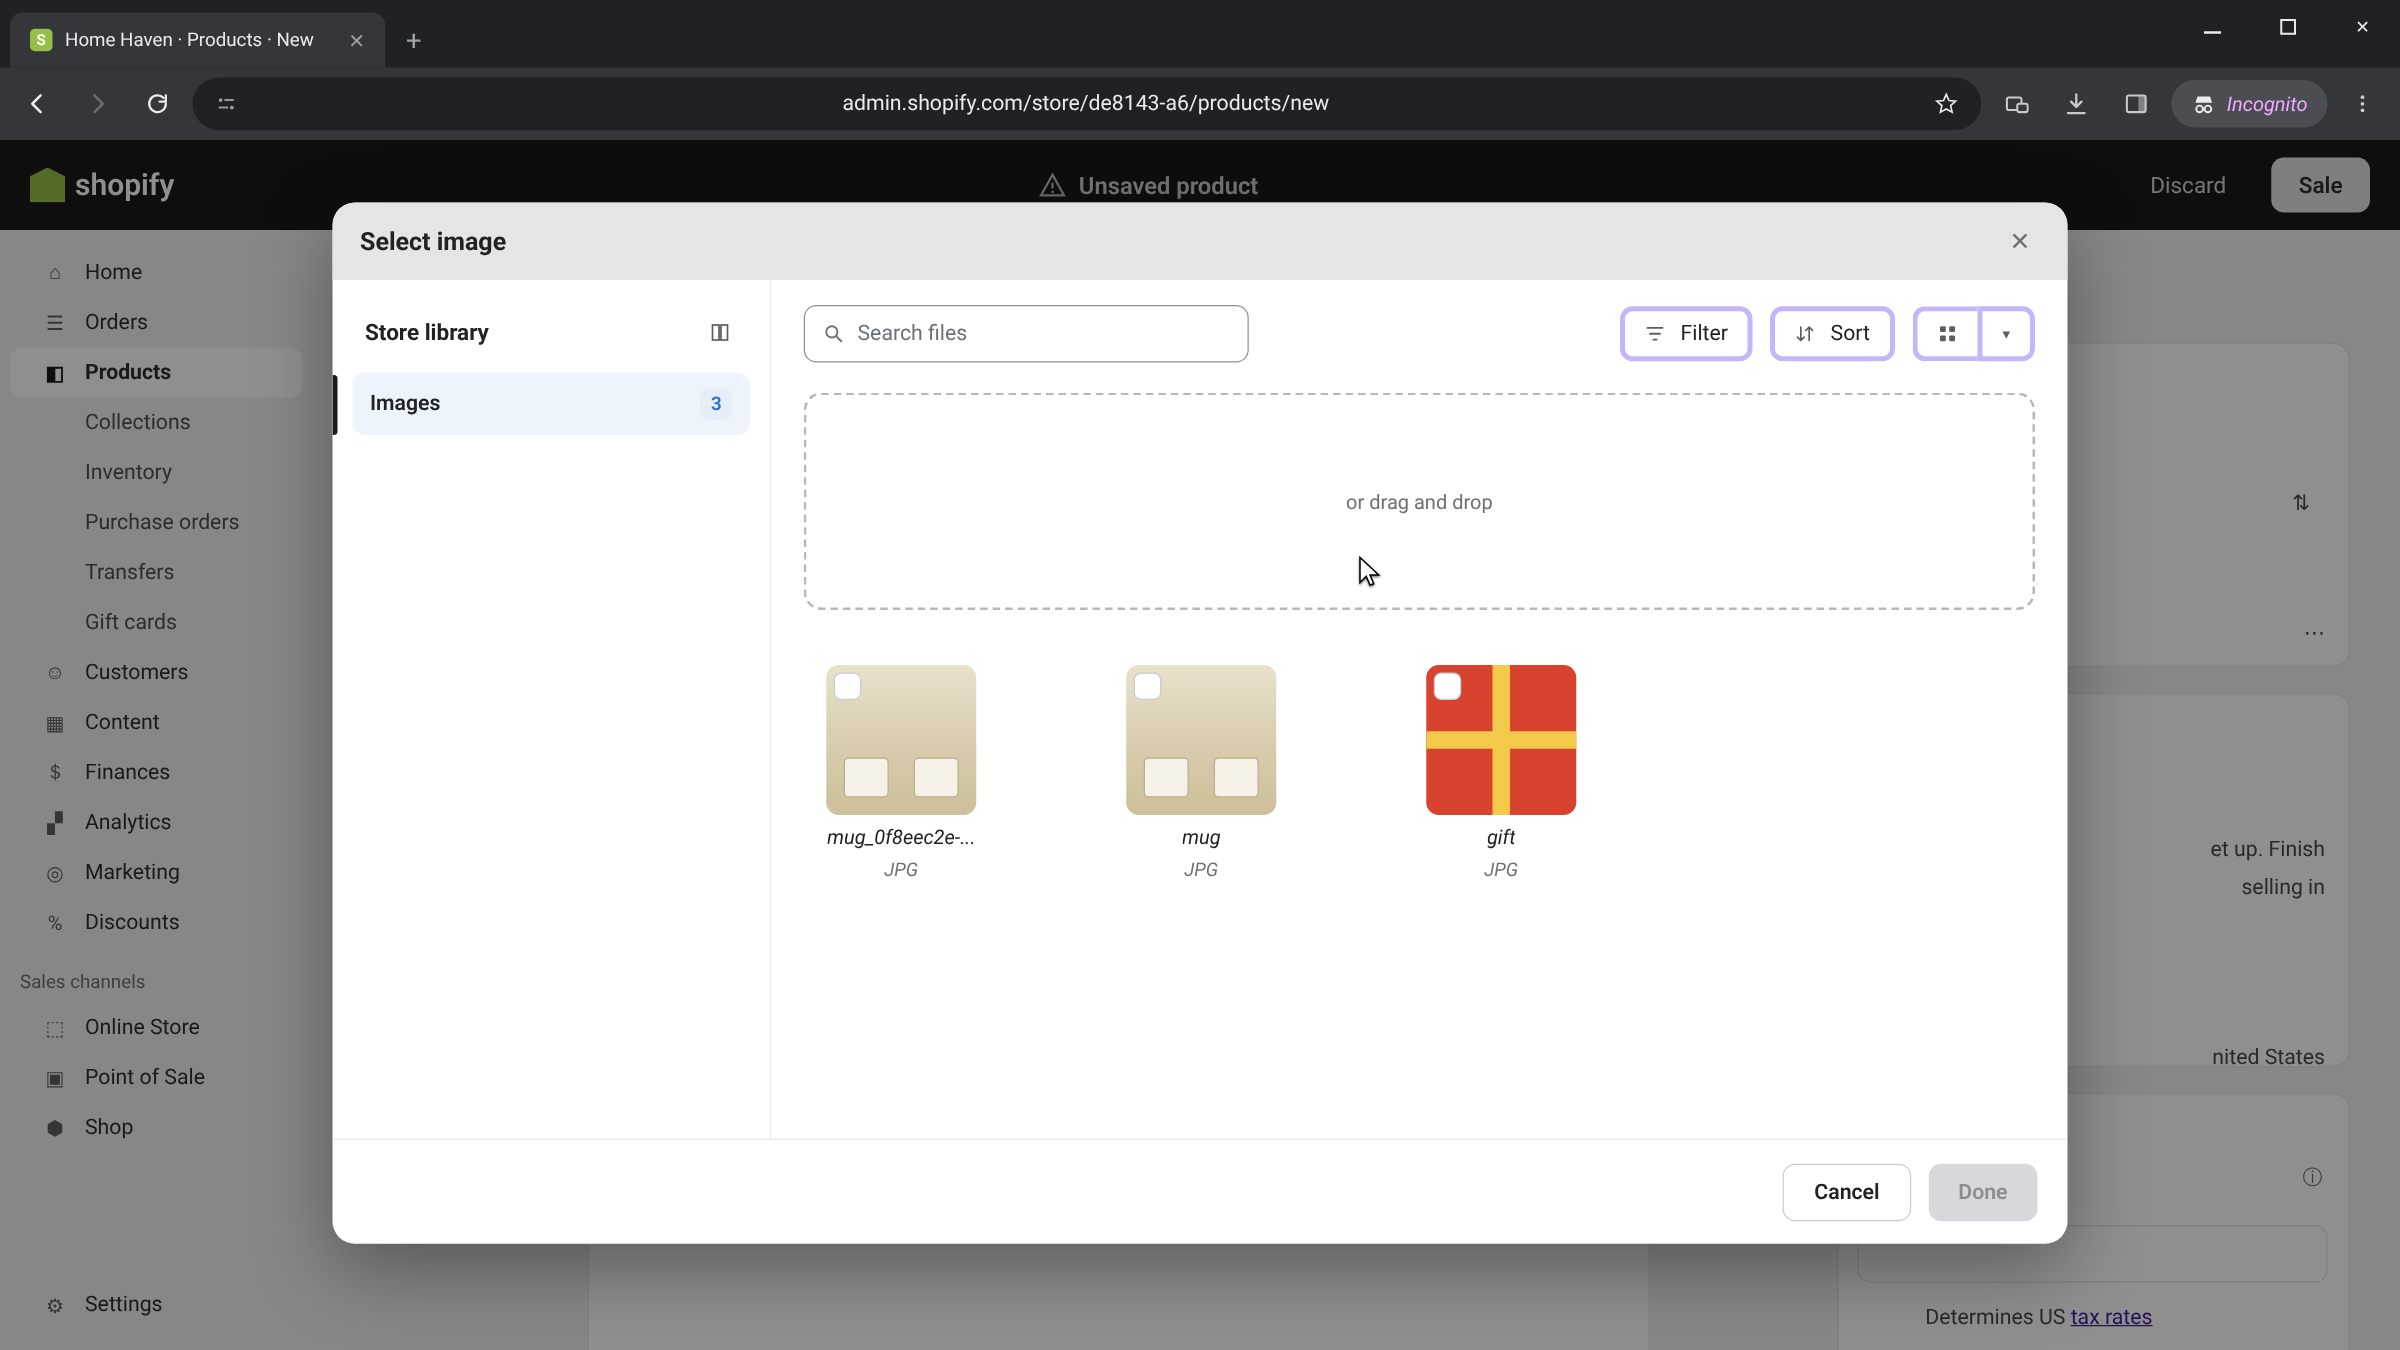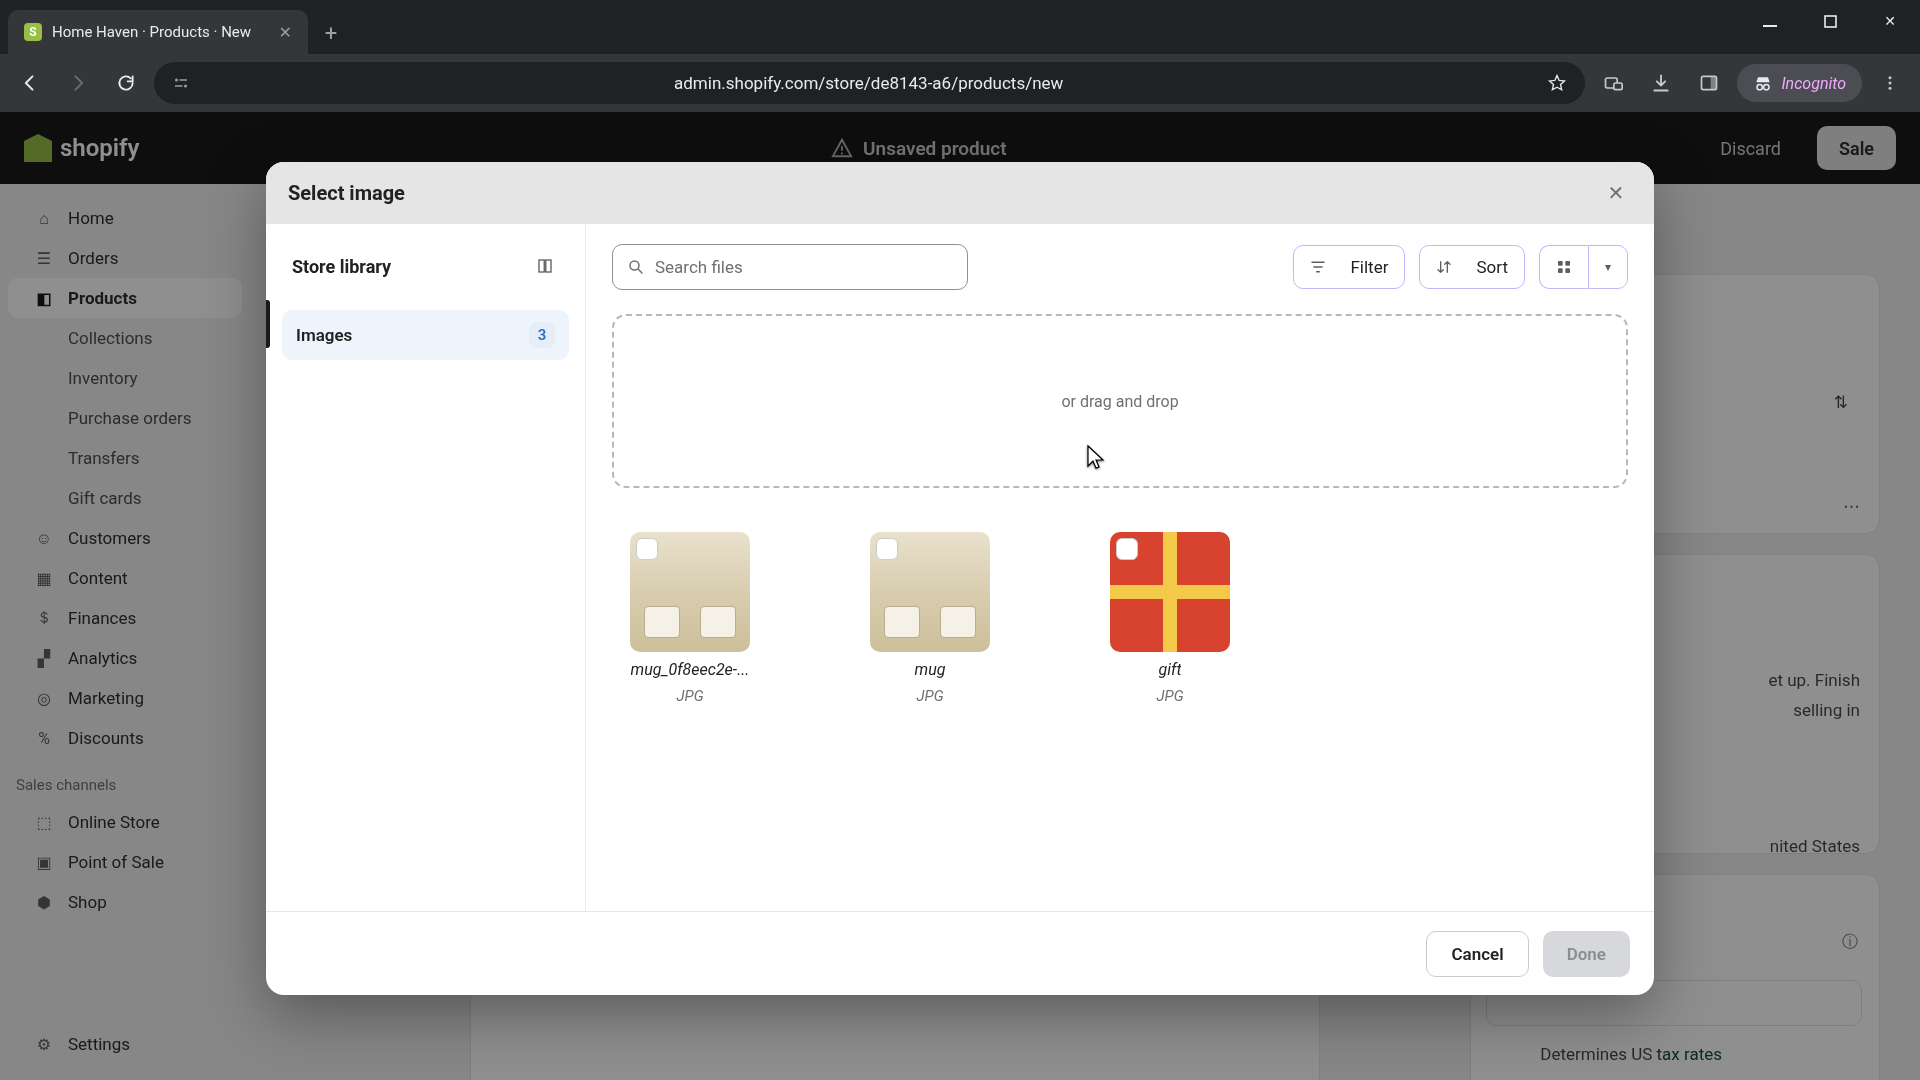--- a/index.html
+++ b/index.html
@@ -53,34 +53,34 @@
 .ghost-text { color: #4b4b4b; font-size: 17px; }
 
 
 .overlay { position: absolute; inset: 0; background: rgba(0,0,0,0.28); display: flex; align-items: flex-start; justify-content: center; padding-top: 50px; }
 .modal { width: 1388px; height: 833px; background: #fff; border-radius: 18px; display: flex; flex-direction: column; overflow: hidden; box-shadow: 0 20px 60px rgba(0,0,0,0.35); }
 .modal-header { height: 62px; background: #e5e5e5; display: flex; align-items: center; justify-content: space-between; padding: 0 22px; border-bottom: 1px solid #e7e7e7; }
 .modal-header h2 { font-size: 20px; font-weight: 700; color: #202223; }
 .modal-close { color: #6d7175; font-size: 20px; width: 32px; height: 32px; display: flex; align-items: center; justify-content: center; border-radius: 8px; }
 
 .modal-body { flex: 1; display: flex; min-height: 0; }
-.modal-side { width: 320px; border-right: 1px solid #ebebeb; padding: 22px 16px; display: flex; flex-direction: column; gap: 20px; position: relative; }
+.modal-side { width: 351px; border-right: 1px solid #ebebeb; padding: 22px 16px; display: flex; flex-direction: column; gap: 8px; position: relative; }
 .lib-header { display: flex; align-items: center; justify-content: space-between; padding: 4px 8px 8px 10px; }
 .lib-header .lbl { font-weight: 700; font-size: 18px; color: #202223; }
 .lib-header .act { width: 32px; height: 32px; display: flex; align-items: center; justify-content: center; color: #5c5f62; }
 .lib-item { display: flex; align-items: center; justify-content: space-between; padding: 12px 14px; border-radius: 10px; font-size: 17px; color: #202223; }
 .lib-item.active { background: #eef4fb; font-weight: 600; }
 .lib-item .count { background: #e4edf8; color: #2c6ecb; font-weight: 600; width: 26px; height: 26px; border-radius: 8px; display: flex; align-items: center; justify-content: center; font-size: 15px; }
 .side-marker { position: absolute; left: 0; top: 76px; width: 4px; height: 48px; background: #1a1a1a; border-radius: 0 3px 3px 0; }
 
 .modal-main { flex: 1; padding: 20px 26px; display: flex; flex-direction: column; gap: 24px; overflow: auto; }
 .toolbar-row { display: flex; align-items: center; gap: 14px; }
 .search { width: 356px; height: 46px; border: 1px solid #8c9196; border-radius: 10px; display: flex; align-items: center; padding: 0 14px; gap: 10px; color: #6d7175; font-size: 17px; }
 .spacer { flex: 1; }
-.seg-btn { height: 44px; border: 1px solid #c4b5fd; border-radius: 10px; padding: 0 16px; display: flex; align-items: center; gap: 24px; font-size: 17px; color: #202223; background: #fff; }
+.seg-btn { height: 44px; border: 4px solid #c4b5fd; border-radius: 10px; padding: 0 16px; display: flex; align-items: center; gap: 12px; font-size: 17px; color: #202223; background: #fff; }
 .seg-group { display: flex; }
 .seg-group .seg-btn:first-child { border-radius: 10px 0 0 10px; border-right: none; }
 .seg-group .seg-btn:last-child { border-radius: 0 10px 10px 0; }
 
 .dropzone { border: 2px dashed #b5b9bd; border-radius: 14px; height: 174px; display: flex; flex-direction: column; align-items: center; justify-content: center; gap: 12px; }
 .dropzone .row { display: flex; gap: 26px; }
 .dz-btn { height: 40px; padding: 0 18px; border-radius: 10px; font-size: 17px; display: flex; align-items: center; }
 .dz-btn.primary { border: 1px solid #c9cccf; font-weight: 600; color: #202223; box-shadow: 0 1px 0 rgba(0,0,0,0.05); }
 .dz-btn.link { color: #202223; font-weight: 600; }
 .dz-sub { color: #6d7175; font-size: 16px; }
@@ -310,21 +310,21 @@
           <div class="ghost-card" style="right:40px; top:370px; width:410px; height:300px;"></div>
           <div class="ghost-card" style="right:40px; top:690px; width:410px; height:220px;"></div>
           <span class="ghost-text" style="position:absolute; right:72px; top:208px;">⇅</span>
           <span class="ghost-text" style="position:absolute; right:60px; top:312px;">⋯</span>
           <div class="ghost-text" style="position:absolute; right:60px; top:486px;">et up. Finish</div>
           <div class="ghost-text" style="position:absolute; right:60px; top:516px;">selling in</div>
           <div class="ghost-text" style="position:absolute; right:60px; top:652px;">nited States</div>
           <span style="position:absolute; right:62px; top:748px; color:#6d7175;">ⓘ</span>
           <div class="ghost-card" style="right:58px; top:796px; width:376px; height:46px; border-radius:10px;"></div>
           <div style="position:absolute; right:198px; top:860px; font-size:17px; color:#4b4b4b;">
-            <span>Determines US </span><span style="color:#14532d; ">tax rates</span>
+            <span>Determines US </span><span style="color:#4c1d95; text-decoration:underline;">tax rates</span>
           </div>
         </div>
       </div>
     </div>
 
     <div class="overlay">
       <div class="modal">
         <div class="modal-header">
           <h2>Select image</h2>
           <div class="modal-close">✕</div>

